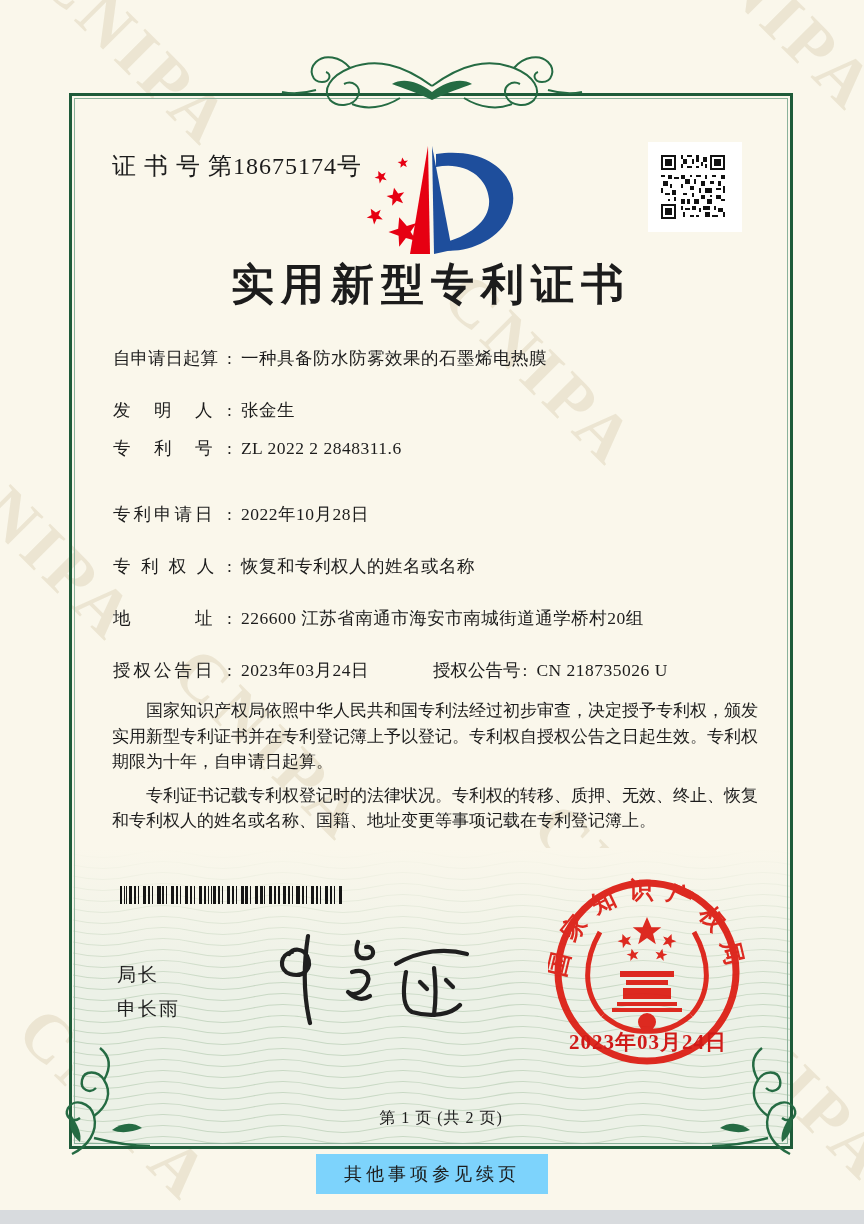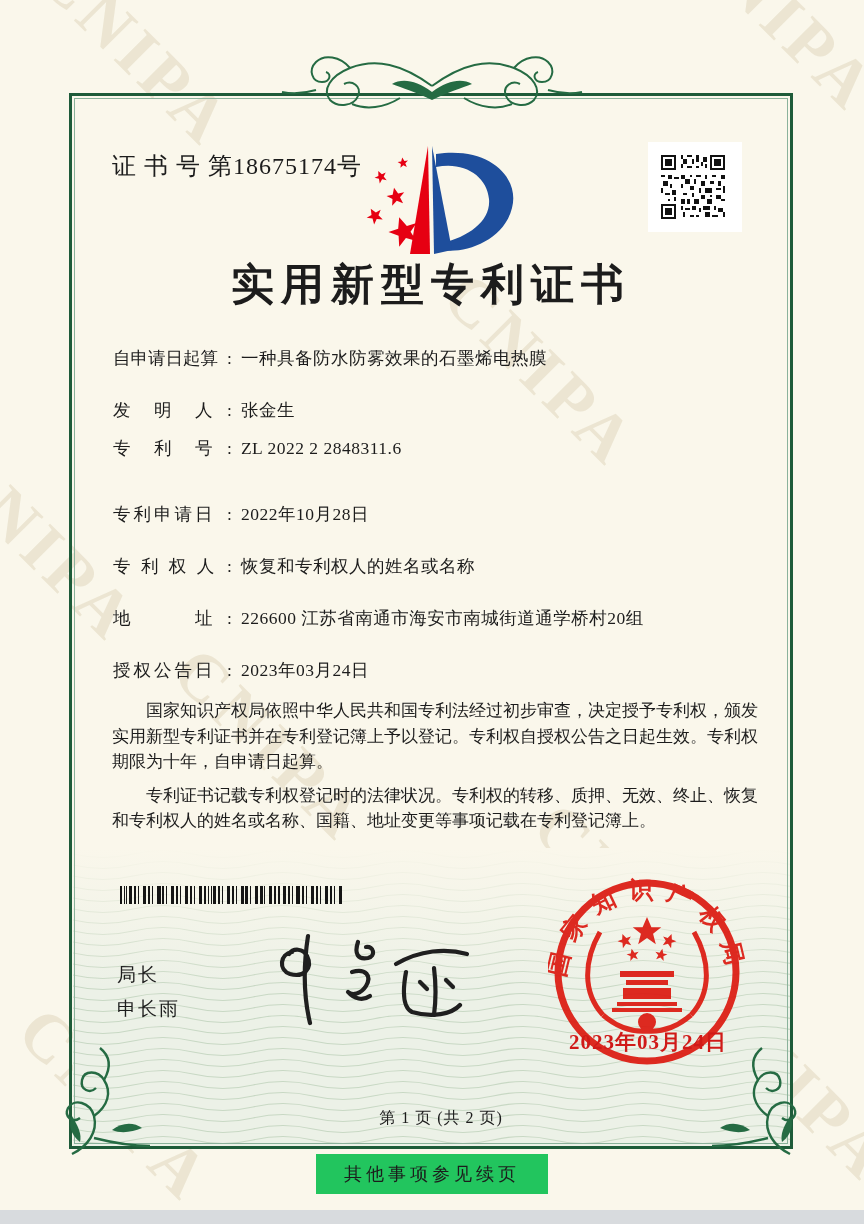--- a/index.html
+++ b/index.html
@@ -50,21 +50,21 @@
   }
   .juzhang{left:117px;top:962px;font-size:19px;font-family:Liberation Serif, serif;letter-spacing:2px;}
   .juname{left:117px;top:996px;font-size:19px;font-family:"Liberation Sans", sans-serif;letter-spacing:2px;text-align:center;}
   .seal-date{
     left:560px;top:1028px;width:176px;text-align:center;
     font-size:21px;font-weight:bold;color:#D01A18;letter-spacing:1px;
   }
   .page-ind{left:69px;top:1108px;width:724px;text-align:center;font-size:16px;letter-spacing:1px;margin-left:10px;}
   .cont-box{
     top:1154px;left:50%;transform:translateX(-50%);
-    background:#22c55e;padding:8px 28px;font-size:18px;letter-spacing:4px;
+    background:#7dd3fc;padding:8px 28px;font-size:18px;letter-spacing:4px;
   }
   .bottom-strip{left:0;top:1210px;width:864px;height:14px;background:#D8DBDE;}
   .qr-white{left:648px;top:142px;width:94px;height:90px;background:#ffffff;}
 </style>
 </head>
 <body>
 
 <div class="wm" style="left:-15px;top:10px">CNIPA</div>
 <div class="wm" style="left:630px;top:-25px">CNIPA</div>
 <div class="wm" style="left:390px;top:330px">CNIPA</div>
@@ -206,20 +206,23 @@
   <span class="lbl">专利申请日</span><span class="colon">:</span><span class="val">2022年10月28日</span>
 </div>
 <div class="row" style="top:554px">
   <span class="lbl">专 利 权 人</span><span class="colon">:</span><span class="val">恢复和专利权人的姓名或名称</span>
 </div>
 <div class="row" style="top:606px">
   <span class="lbl">地　　　址</span><span class="colon">:</span><span class="val">226600 江苏省南通市海安市南城街道通学桥村20组</span>
 </div>
 <div class="row" style="top:658px">
   <span class="lbl">授权公告日</span><span class="colon">:</span><span class="val">2023年03月24日</span>
+  <span class="grant2">
+    <span class="lbl tight" style="min-width:auto">授权公告号</span><span class="colon">:</span><span class="val">CN 218735026 U</span>
+  </span>
 </div>
 
 <div class="abs paras">
   <p>国家知识产权局依照中华人民共和国专利法经过初步审查，决定授予专利权，颁发实用新型专利证书并在专利登记簿上予以登记。专利权自授权公告之日起生效。专利权期限为十年，自申请日起算。</p>
   <p>专利证书记载专利权登记时的法律状况。专利权的转移、质押、无效、终止、恢复和专利权人的姓名或名称、国籍、地址变更等事项记载在专利登记簿上。</p>
 </div>
 
 <div class="abs barcode"></div>
 
 <div class="abs juzhang">局长</div>

